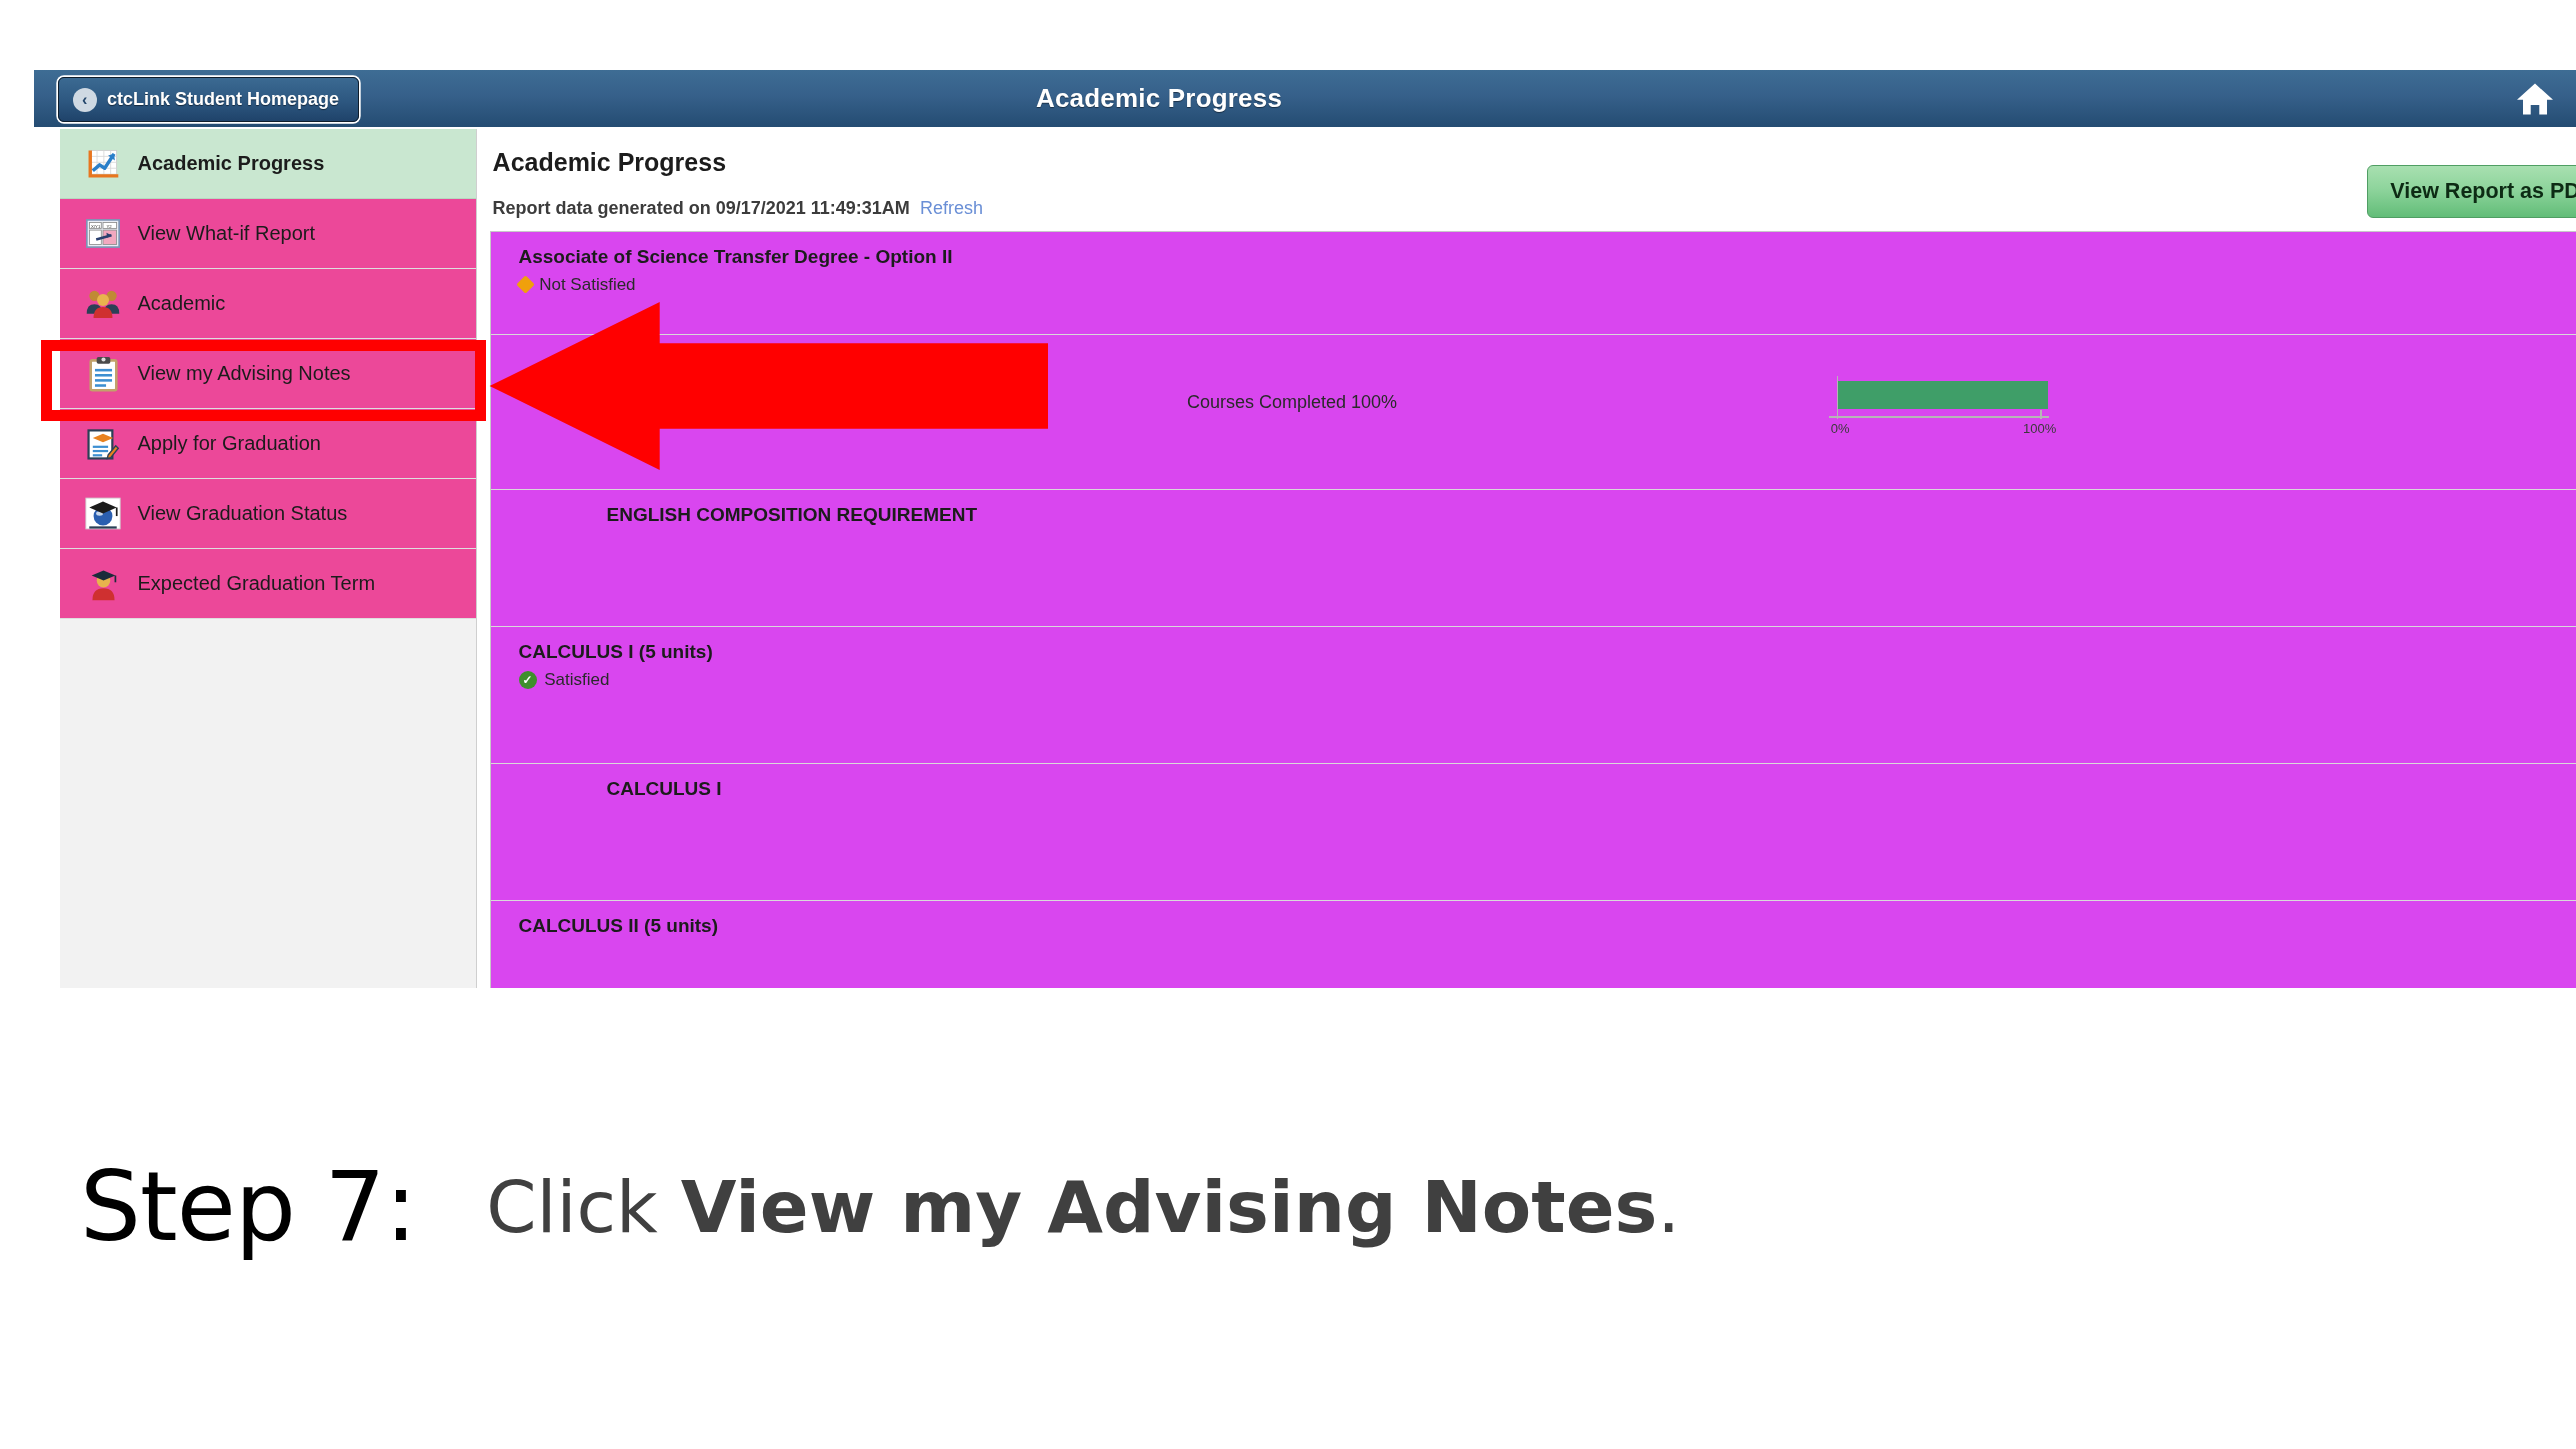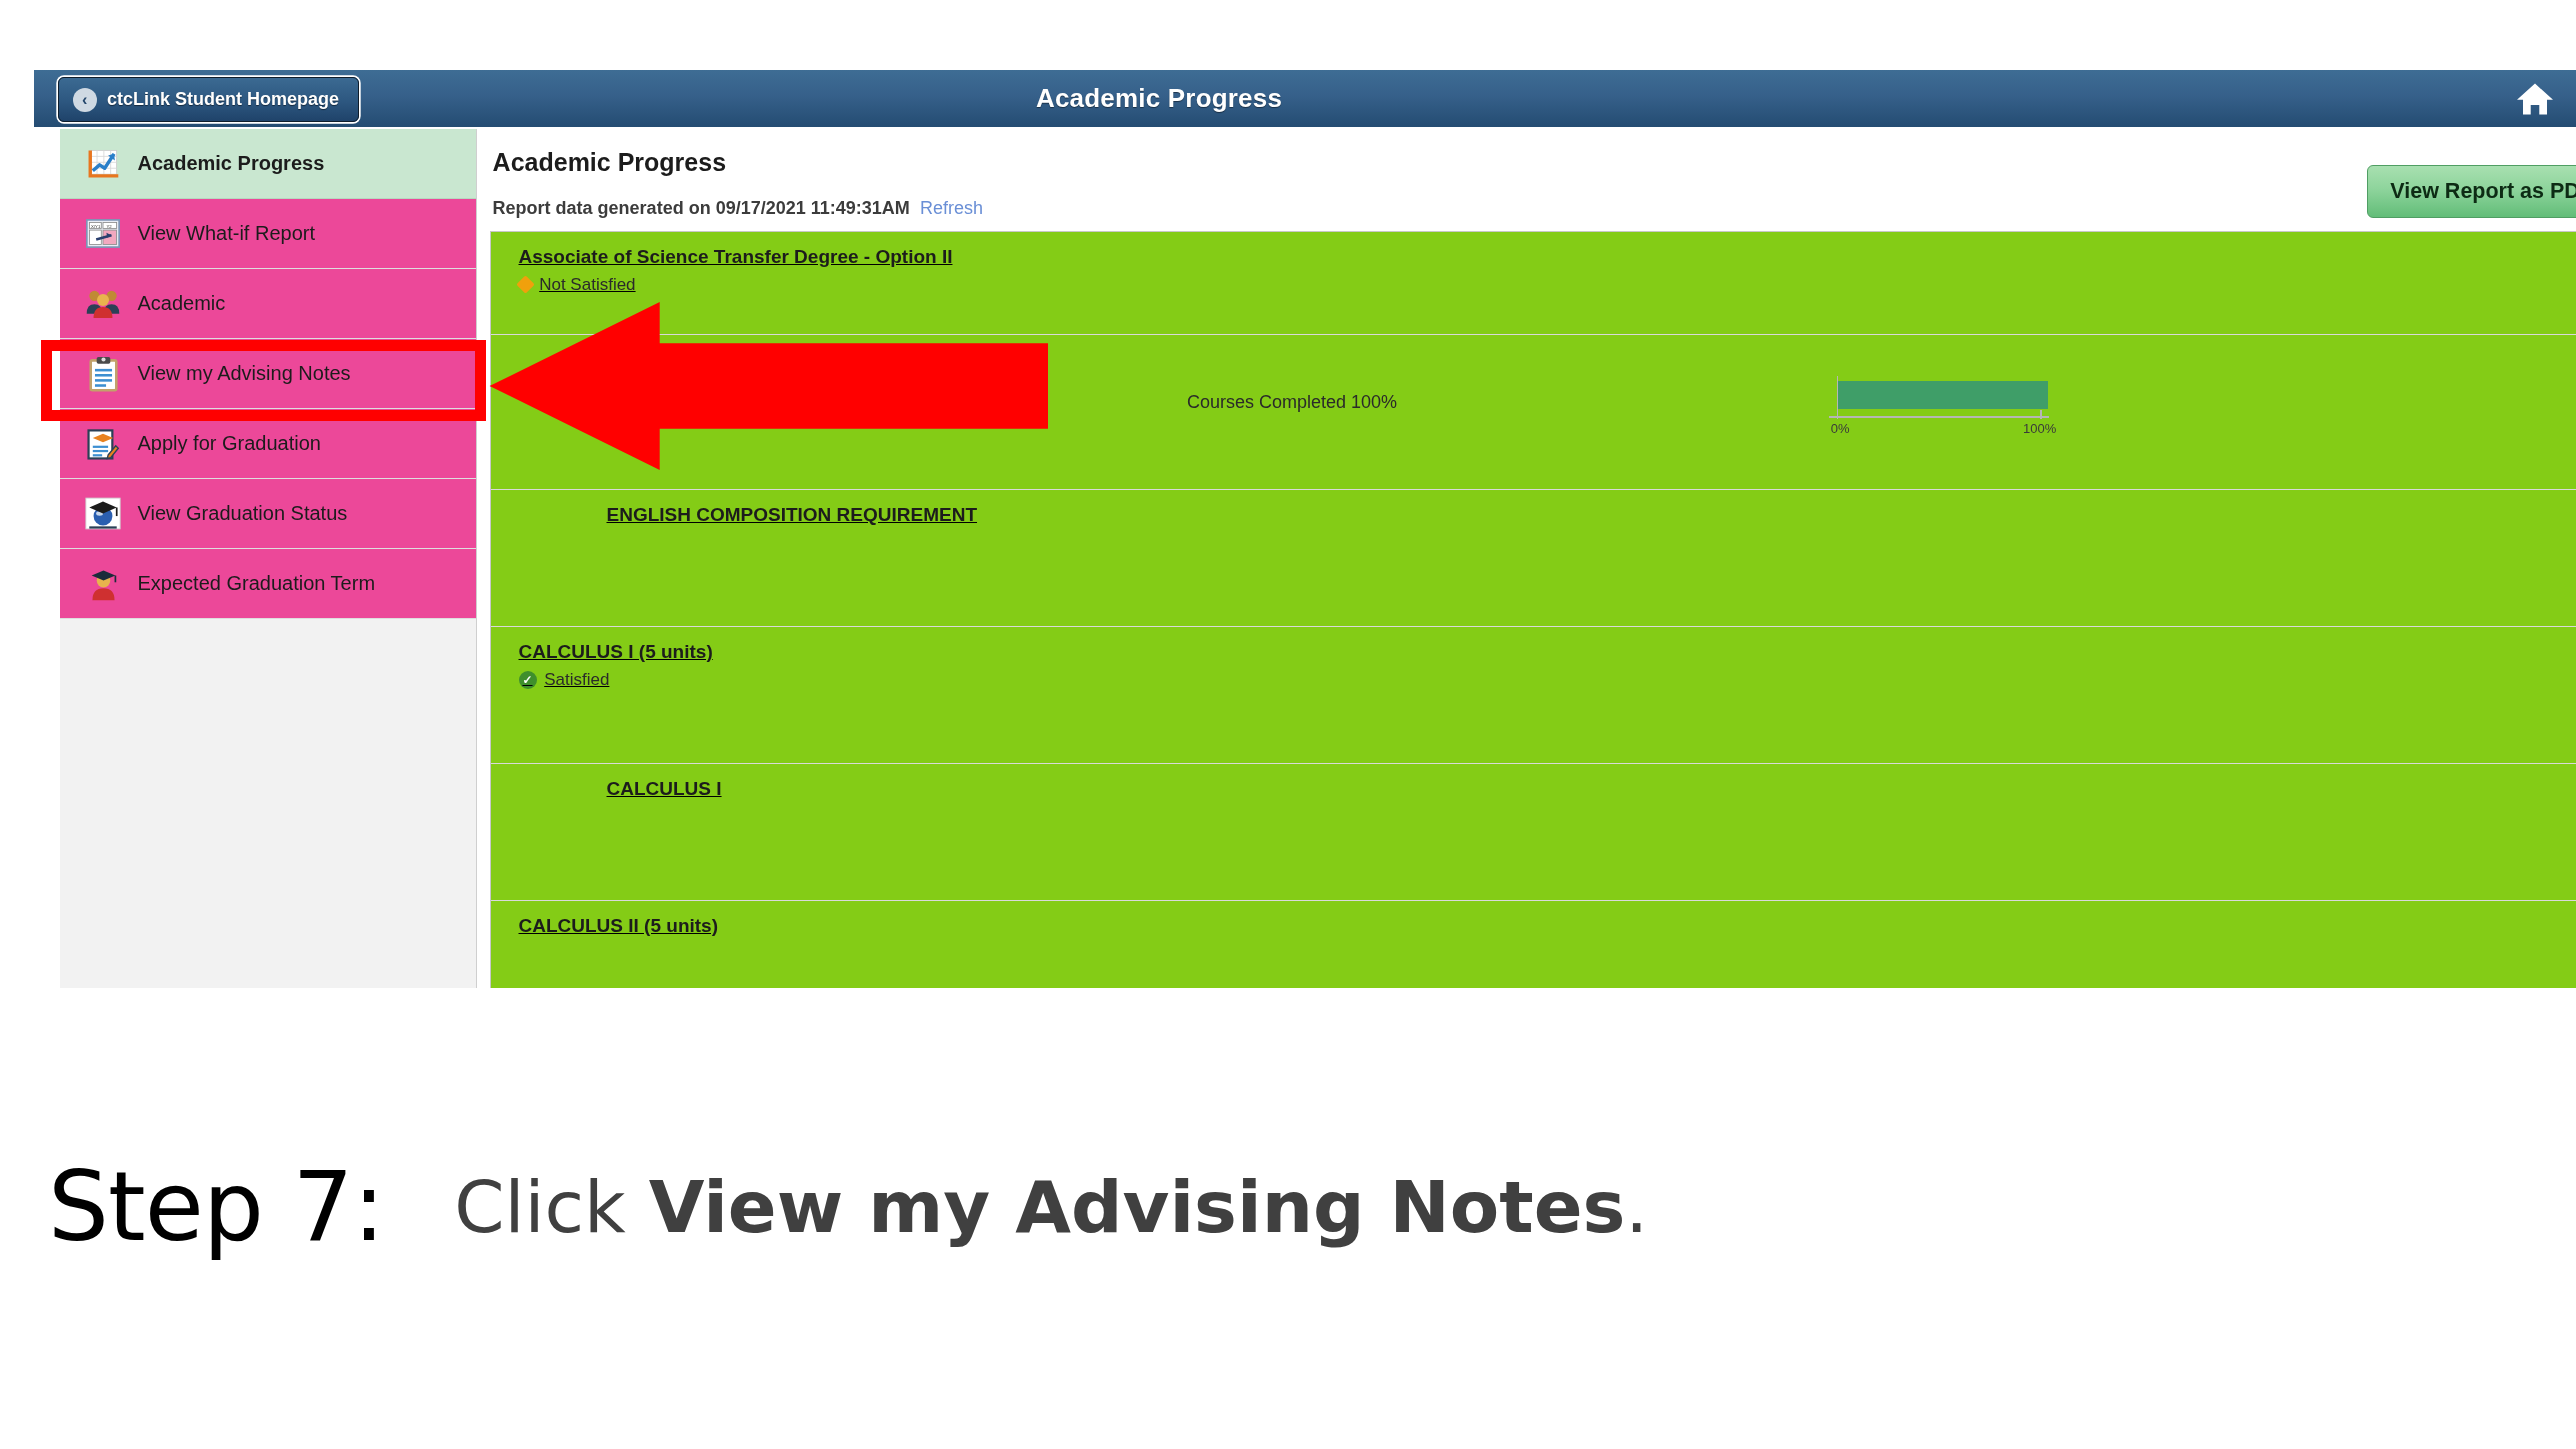--- a/index.html
+++ b/index.html
@@ -200,22 +200,21 @@
     top: 102px;
     bottom: 0;
     border-top: 0.9px solid #c8c8c8;
     border-left: 0.9px solid #c8c8c8;
     box-sizing: border-box;
   }
   .req-row {
     position: relative;
     border-bottom: 0.9px solid #d9d9d9;
     box-sizing: border-box;
-    background: #84cc16;
-    text-decoration: underline;
+    background: #d946ef;
   }
   .req-head { font-size: 19px; font-weight: bold; color: #1c1c1c; }
   .req-head.indent1 { padding-left: 57px; }
   .req-head.indent2 { padding-left: 88px; }
   .req-pad { padding: 13.7px 0 0 27.5px; }
   .status-line {
     display: flex;
     align-items: center;
     gap: 7.7px;
     margin-top: 6.9px;
@@ -317,21 +316,21 @@
 
   
   .caption {
     position: absolute;
     left: 0;
     top: 1117px;
     width: 2576px;
     height: 180px;
     display: flex;
     align-items: center;
-    padding-left: 48px;
+    padding-left: 80px;
     box-sizing: border-box;
   }
   .caption .step-label {
     font-size: 96px;
     color: #000000;
     font-family: "DejaVu Sans", sans-serif;
     letter-spacing: -0.9px;
     line-height: 1;
   }
   .caption .step-text {

